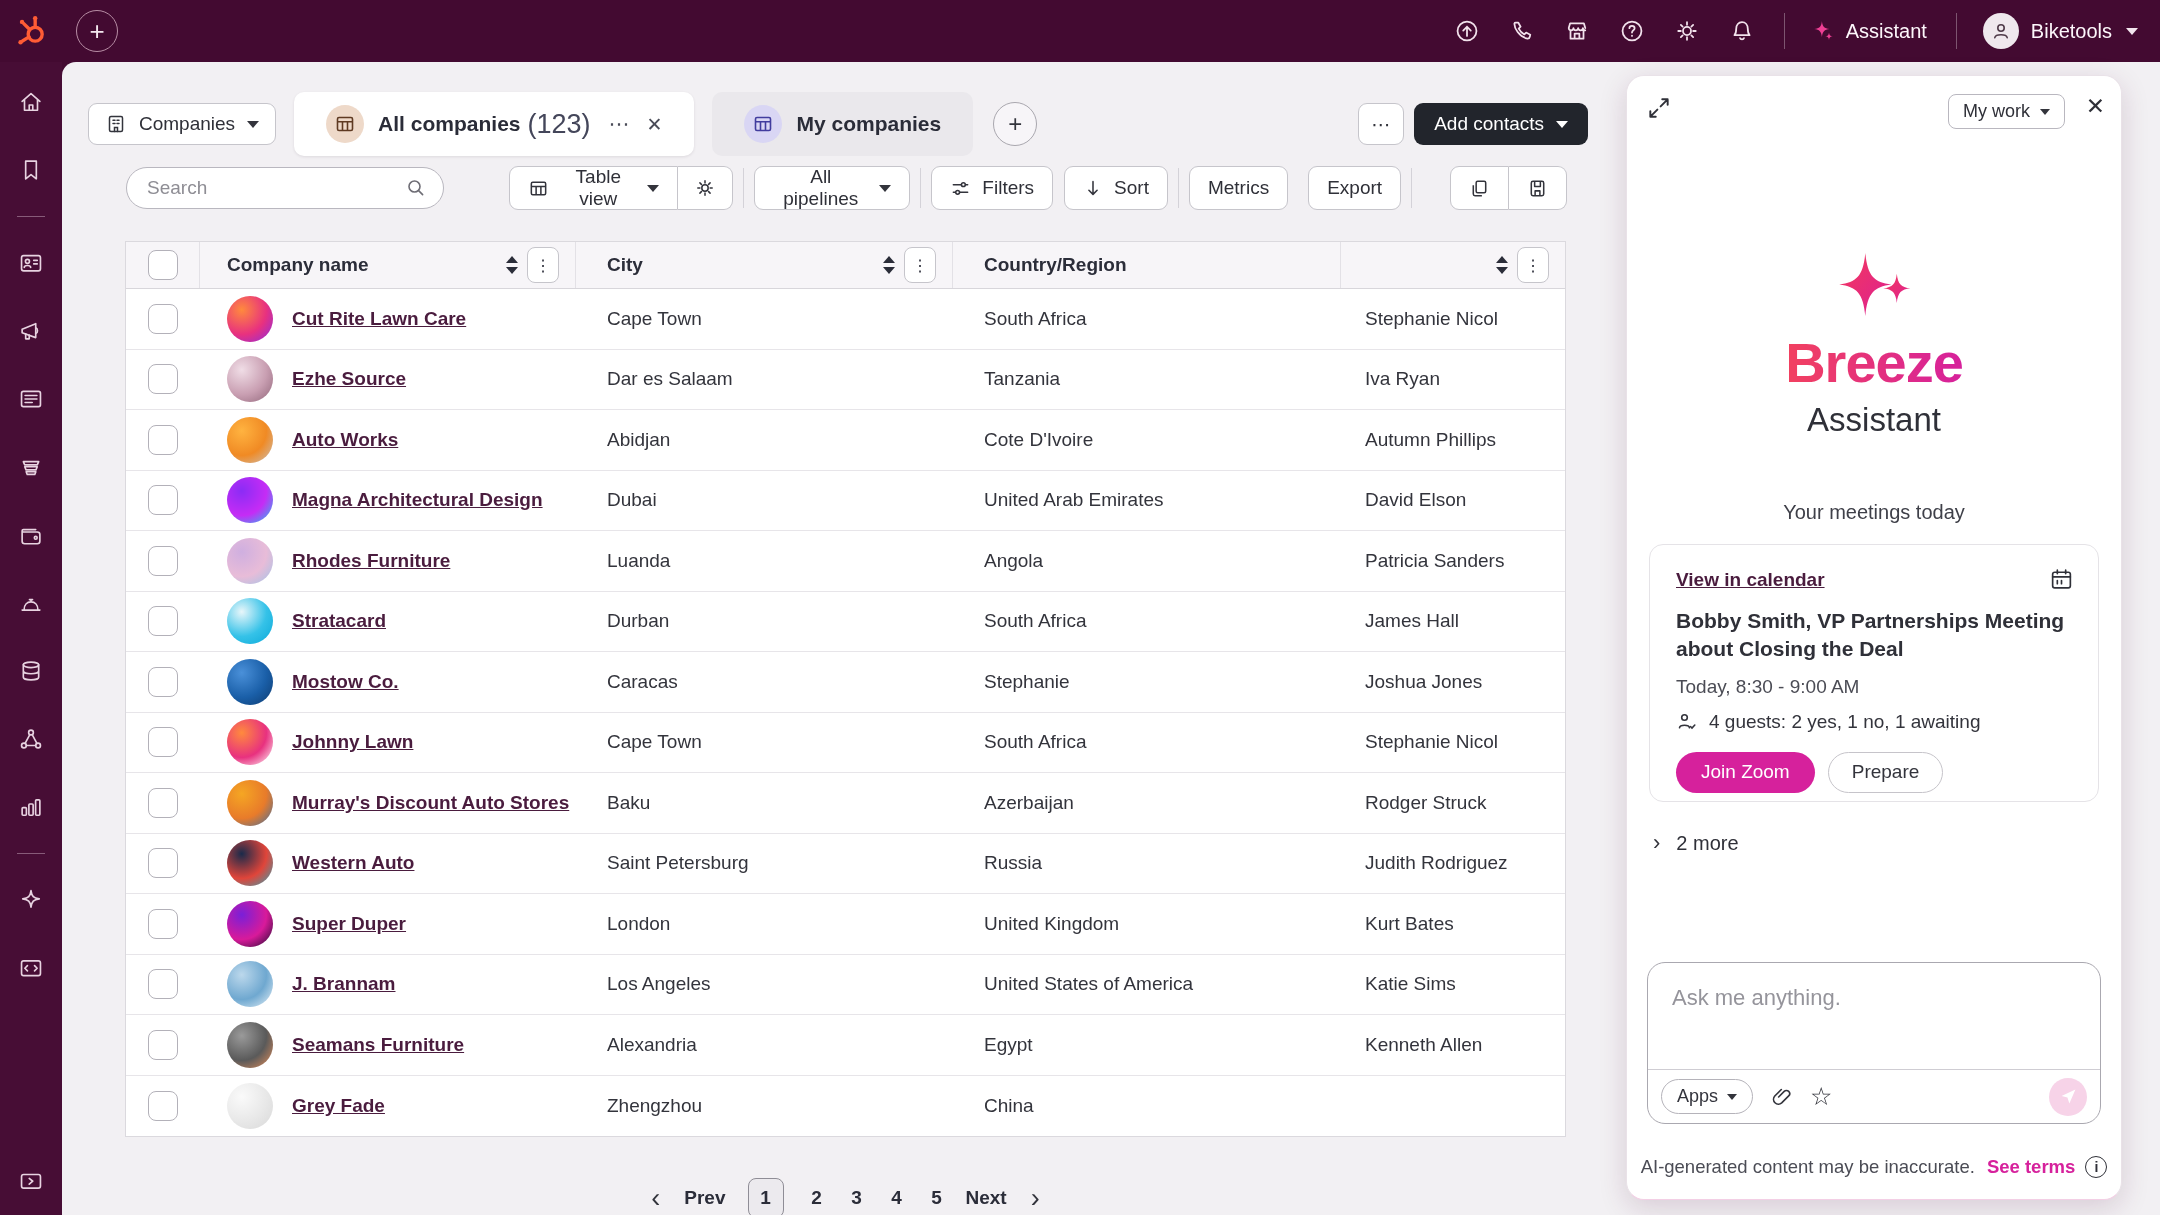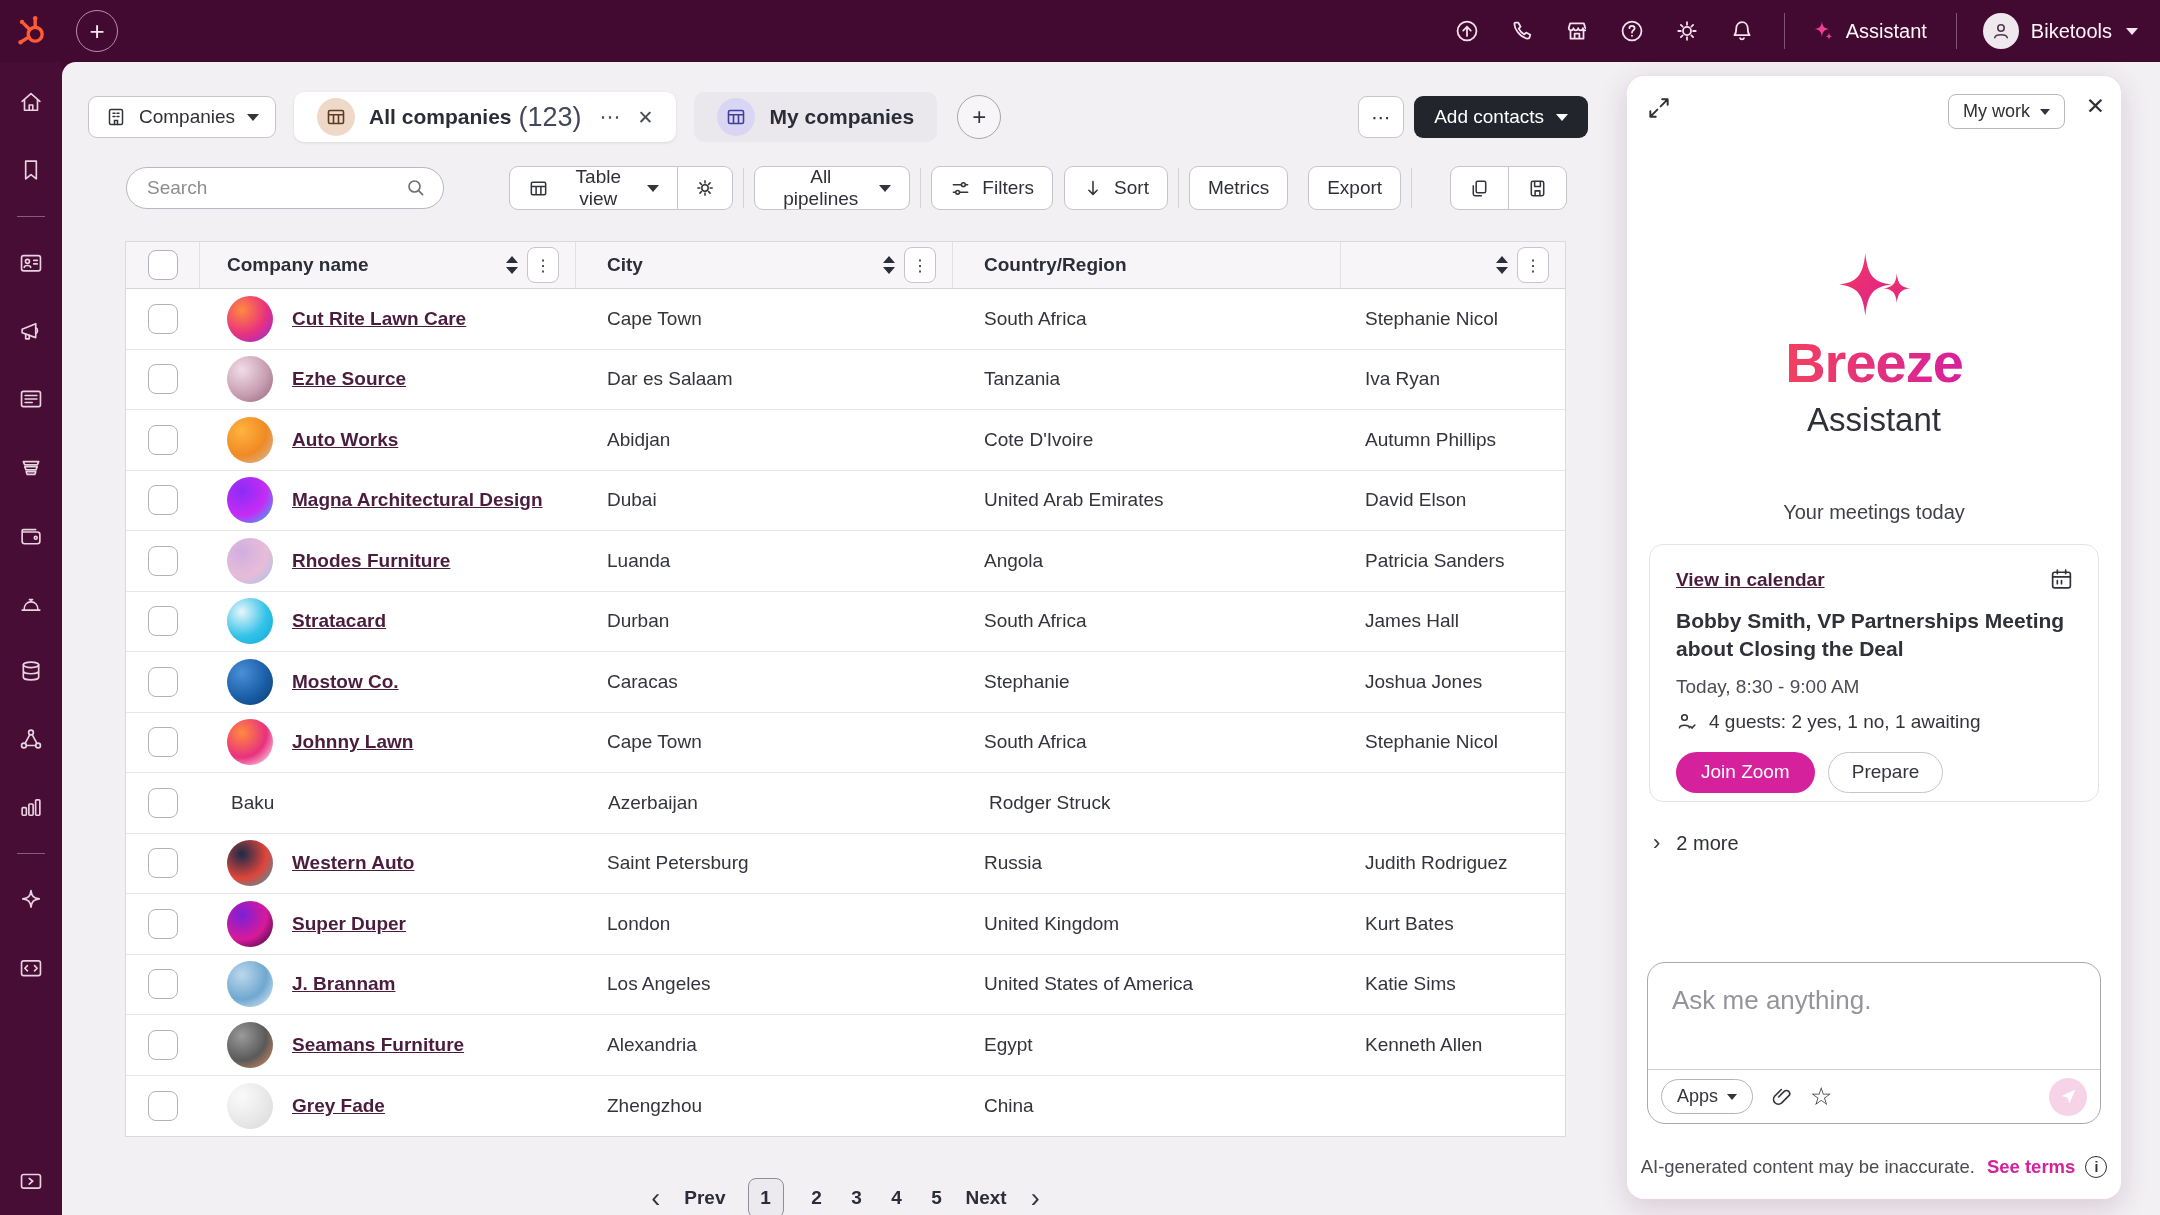--- a/index.html
+++ b/index.html
@@ -63,21 +63,21 @@
   }
 
   
   .tabs-row { position: absolute; left: 26px; top: 30px; width: 1500px; display: flex; align-items: center; }
   .view-btn {
     height: 42px; background: #fff; border: 1px solid #c6c5cb; border-radius: 9px;
     display: flex; align-items: center; gap: 12px; padding: 0 16px; font-size: 19px; color: #2f3038;
   }
   .caret-dark { width: 0; height: 0; border-left: 6px solid transparent; border-right: 6px solid transparent; border-top: 7px solid #33343c; }
   .tab {
-    height: 50px; border-radius: 10px; display: flex; align-items: center; padding: 0 23px; margin-left: 18px;
+    height: 64px; border-radius: 10px; display: flex; align-items: center; padding: 0 32px; margin-left: 18px;
   }
   .tab.active { background: #fff; box-shadow: 0 1px 3px rgba(40,20,40,.10); }
   .tab.inactive { background: #eae8ec; }
   .tab-ic { width: 38px; height: 38px; border-radius: 50%; display: flex; align-items: center; justify-content: center; margin-right: 14px; }
   .tab-ic.peach { background: #eed9c9; }
   .tab-ic.lav { background: #d9d6f4; }
   .tab-title { font-size: 21px; font-weight: 700; color: #2a2c38; }
   .tab-count { font-size: 27px; color: #44465a; margin-left: 7px; font-weight: 400; }
   .tab-more { margin-left: 18px; font-size: 21px; color: #4a4c58; letter-spacing: 1px; }
   .tab-close { margin-left: 16px; font-size: 19px; color: #4a4c58; }
@@ -180,21 +180,21 @@
   .meet-time { margin-top: 13px; font-size: 19px; color: #4b4c55; }
   .meet-guests { margin-top: 13px; display: flex; align-items: center; gap: 11px; font-size: 19px; color: #33343c; }
   .meet-btns { margin-top: 19px; display: flex; gap: 13px; }
   .join-btn { height: 41px; border: none; border-radius: 21px; background: #d6219c; color: #fff; font-size: 19px; padding: 0 25px; font-family: inherit; }
   .prepare-btn { height: 41px; border: 1px solid #c6c4ca; border-radius: 21px; background: #fff; color: #33343c; font-size: 19px; padding: 0 23px; font-family: inherit; }
   .more-row { position: absolute; left: 26px; top: 754px; display: flex; align-items: center; gap: 16px; font-size: 20px; color: #2f3038; }
   .more-chev { font-size: 22px; color: #33343c; }
   .ask-box { position: absolute; left: 20px; right: 20px; top: 886px; height: 162px; border: 1.5px solid #aaa8b0; border-radius: 18px; background: #fff; }
   .ask-box textarea {
     width: 100%; height: 102px; border: none; outline: none; resize: none;
-    padding: 22px 24px 0; font-size: 26px; font-family: inherit; color: #33343c; background: transparent;
+    padding: 22px 24px 0; font-size: 22px; font-family: inherit; color: #33343c; background: transparent;
   }
   .ask-box textarea::placeholder { color: #95949b; }
   .ask-bar {
     position: absolute; left: 0; right: 0; bottom: 0; height: 54px;
     border-top: 1px solid #cfcdd3; display: flex; align-items: center; padding: 0 13px; gap: 17px;
   }
   .apps-btn { height: 35px; border: 1.5px solid #b5b3ba; border-radius: 18px; background: #fff; display: flex; align-items: center; gap: 9px; padding: 0 15px; font-size: 18px; color: #33343c; font-family: inherit; }
   .star-glyph { font-size: 25px; color: #2f3038; line-height: 1; }
   .ask-spacer { flex: 1; }
   .send-btn { width: 38px; height: 38px; border-radius: 50%; background: #f7d3e8; border: none; display: flex; align-items: center; justify-content: center; }
@@ -687,20 +687,24 @@
           </div>
     <div class="cell c4">
             <span>Stephanie Nicol</span>
           </div>
   </div>
 
   <div class="row">
     <div class="cell c0">
       <span class="cb"></span>
     </div>
+    <div class="cell c1 company-cell">
+      <span class="avatar" style="background: radial-gradient(circle at 32% 30%, rgb(245, 166, 35) 0%, rgb(232, 123, 42) 55%, rgb(58, 110, 165) 100%);"></span>
+      <a class="company-link">Murray's Discount Auto Stores</a>
+    </div>
     <div class="cell c2">
             <span>Baku</span>
           </div>
     <div class="cell c3">
             <span>Azerbaijan</span>
           </div>
     <div class="cell c4">
             <span>Rodger Struck</span>
           </div>
   </div>

